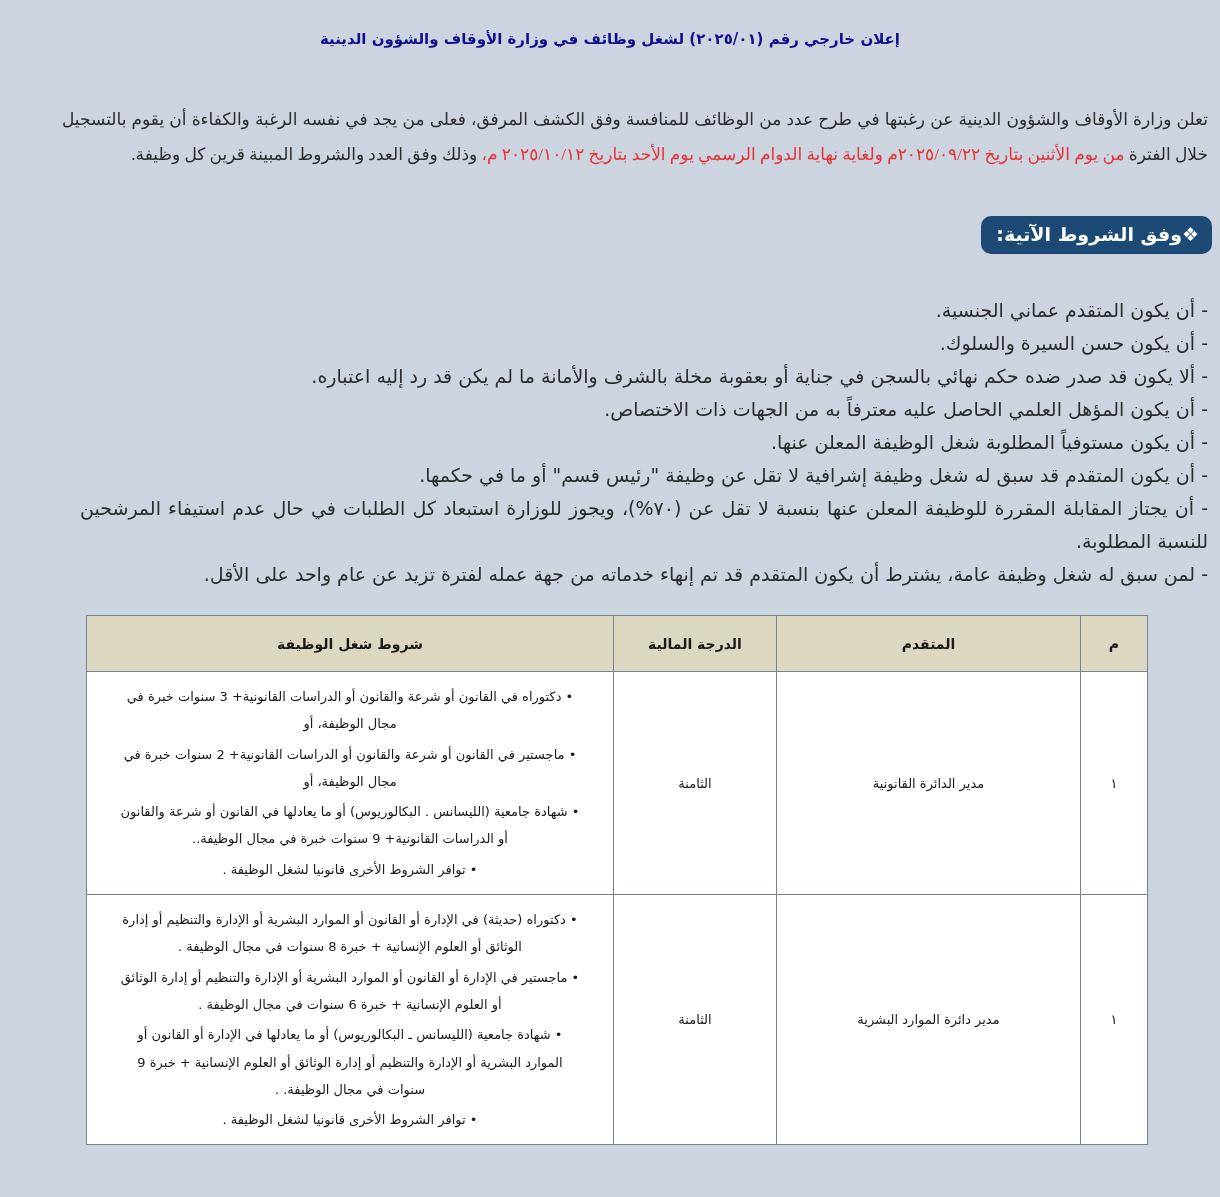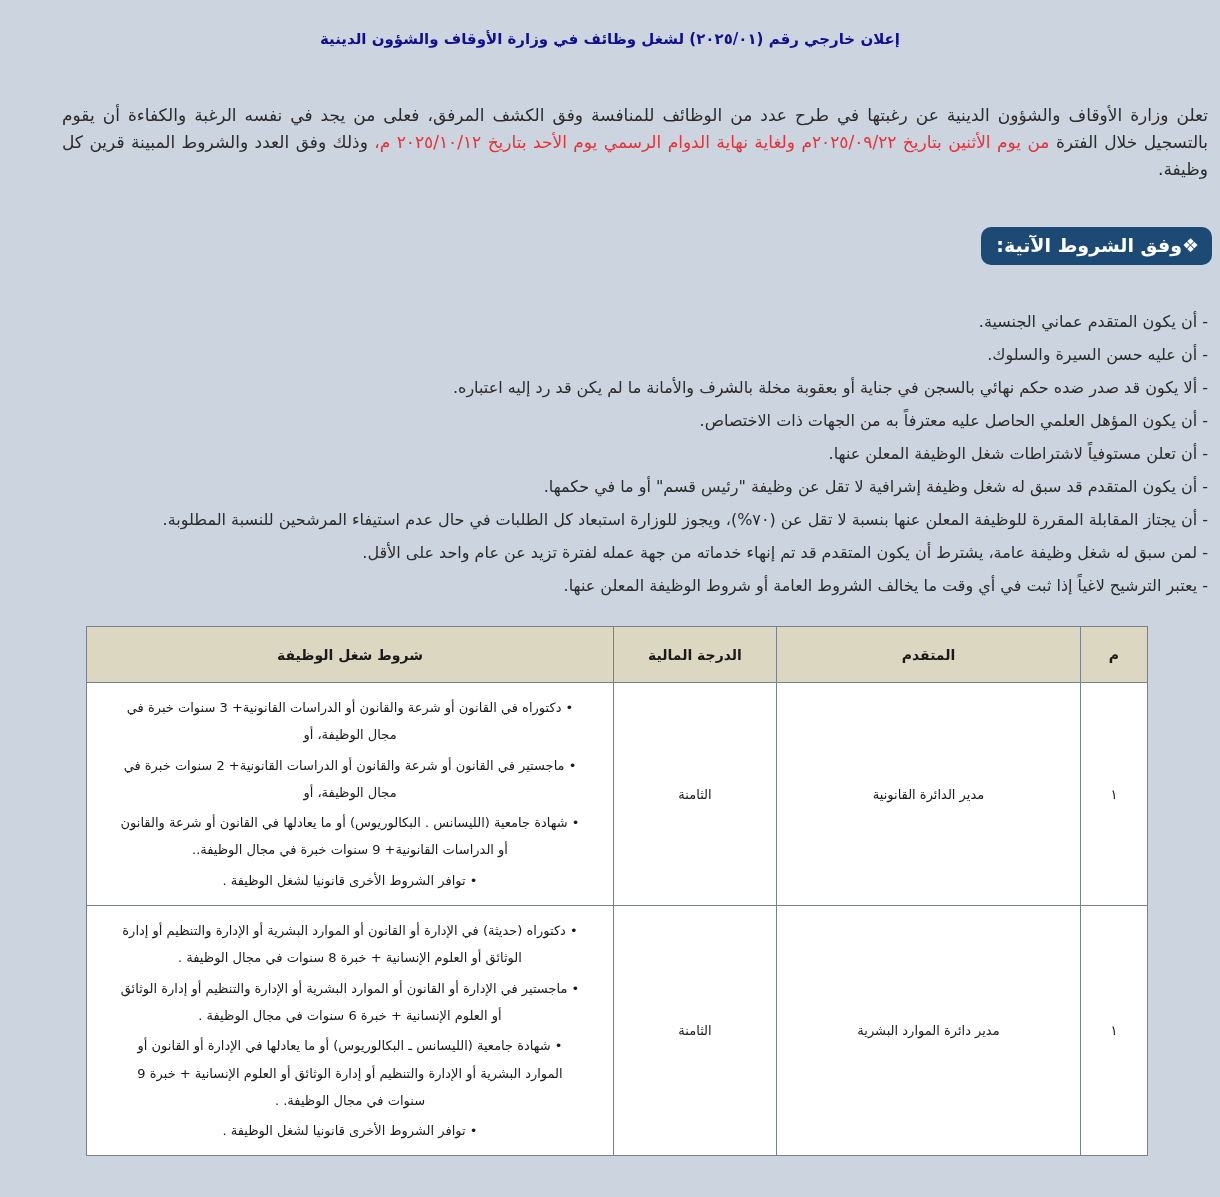--- a/index.html
+++ b/index.html
@@ -15,39 +15,40 @@
 
   .title{
     margin:0;padding-top:30px;
     text-align:center;
     font-size:15px;font-weight:bold;
     color:#10108e;
   }
 
   .intro{
     margin:54px 12px 0 62px;
-    font-size:17px;line-height:27px;
+    font-size:17px;line-height:35px;
     text-align:justify;
     color:#2b2b2b;
+    font-family:Liberation Serif, serif;
   }
   .intro .red{color:#e73137;}
 
   .badge-row{margin:44px 8px 0 0;padding-left:24px;}
   .badge{
     display:inline-block;
     background:#1c4a74;color:#ffffff;
     font-size:19px;font-weight:bold;
     padding:7px 13px 9px 15px;
     border-radius:10px;
   }
 
   .conditions{
     list-style:none;
     margin:40px 12px 0 80px;padding:0;
-    font-size:16px;line-height:33px;
+    font-size:19px;line-height:33px;
     color:#2b2b2b;
   }
   .conditions li{text-align:justify;}
 
   table.jobs{
     border-collapse:collapse;
     margin:24px 72px 0 0;
     width:1061px;table-layout:fixed;
     background:#ffffff;color:#1a1a1a;
   }
@@ -75,28 +76,27 @@
   <h1 class="title">إعلان خارجي رقم (٢٠٢٥/٠١) لشغل وظائف في وزارة الأوقاف والشؤون الدينية</h1>
 
   <p class="intro"><span>تعلن وزارة الأوقاف والشؤون الدينية عن رغبتها في طرح عدد من الوظائف للمنافسة وفق الكشف المرفق، فعلى من يجد في نفسه الرغبة والكفاءة أن يقوم بالتسجيل خلال الفترة </span><span class="red">من يوم الأثنين بتاريخ ٢٠٢٥/٠٩/٢٢م ولغاية نهاية الدوام الرسمي يوم الأحد بتاريخ ٢٠٢٥/١٠/١٢ م،</span><span> وذلك وفق العدد والشروط المبينة قرين كل وظيفة.</span></p>
 
   <div class="badge-row">
     <span class="badge">❖وفق الشروط الآتية:</span>
   </div>
 
   <ul class="conditions">
     <li>- أن يكون المتقدم عماني الجنسية.</li>
-    <li>- أن عليه حسن السيرة والسلوك.</li>
+    <li>- أن يكون حسن السيرة والسلوك.</li>
     <li>- ألا يكون قد صدر ضده حكم نهائي بالسجن في جناية أو بعقوبة مخلة بالشرف والأمانة ما لم يكن قد رد إليه اعتباره.</li>
     <li>- أن يكون المؤهل العلمي الحاصل عليه معترفاً به من الجهات ذات الاختصاص.</li>
-    <li>- أن تعلن مستوفياً لاشتراطات شغل الوظيفة المعلن عنها.</li>
+    <li>- أن يكون مستوفياً المطلوبة شغل الوظيفة المعلن عنها.</li>
     <li>- أن يكون المتقدم قد سبق له شغل وظيفة إشرافية لا تقل عن وظيفة "رئيس قسم" أو ما في حكمها.</li>
     <li>- أن يجتاز المقابلة المقررة للوظيفة المعلن عنها بنسبة لا تقل عن (٧٠%)، ويجوز للوزارة استبعاد كل الطلبات في حال عدم استيفاء المرشحين للنسبة المطلوبة.</li>
     <li>- لمن سبق له شغل وظيفة عامة، يشترط أن يكون المتقدم قد تم إنهاء خدماته من جهة عمله لفترة تزيد عن عام واحد على الأقل.</li>
-    <li>- يعتبر الترشيح لاغياً إذا ثبت في أي وقت ما يخالف الشروط العامة أو شروط الوظيفة المعلن عنها.</li>
   </ul>
 
   <table class="jobs">
     <colgroup>
       <col style="width:67px">
       <col style="width:304px">
       <col style="width:163px">
       <col style="width:527px">
     </colgroup>
     <thead>

